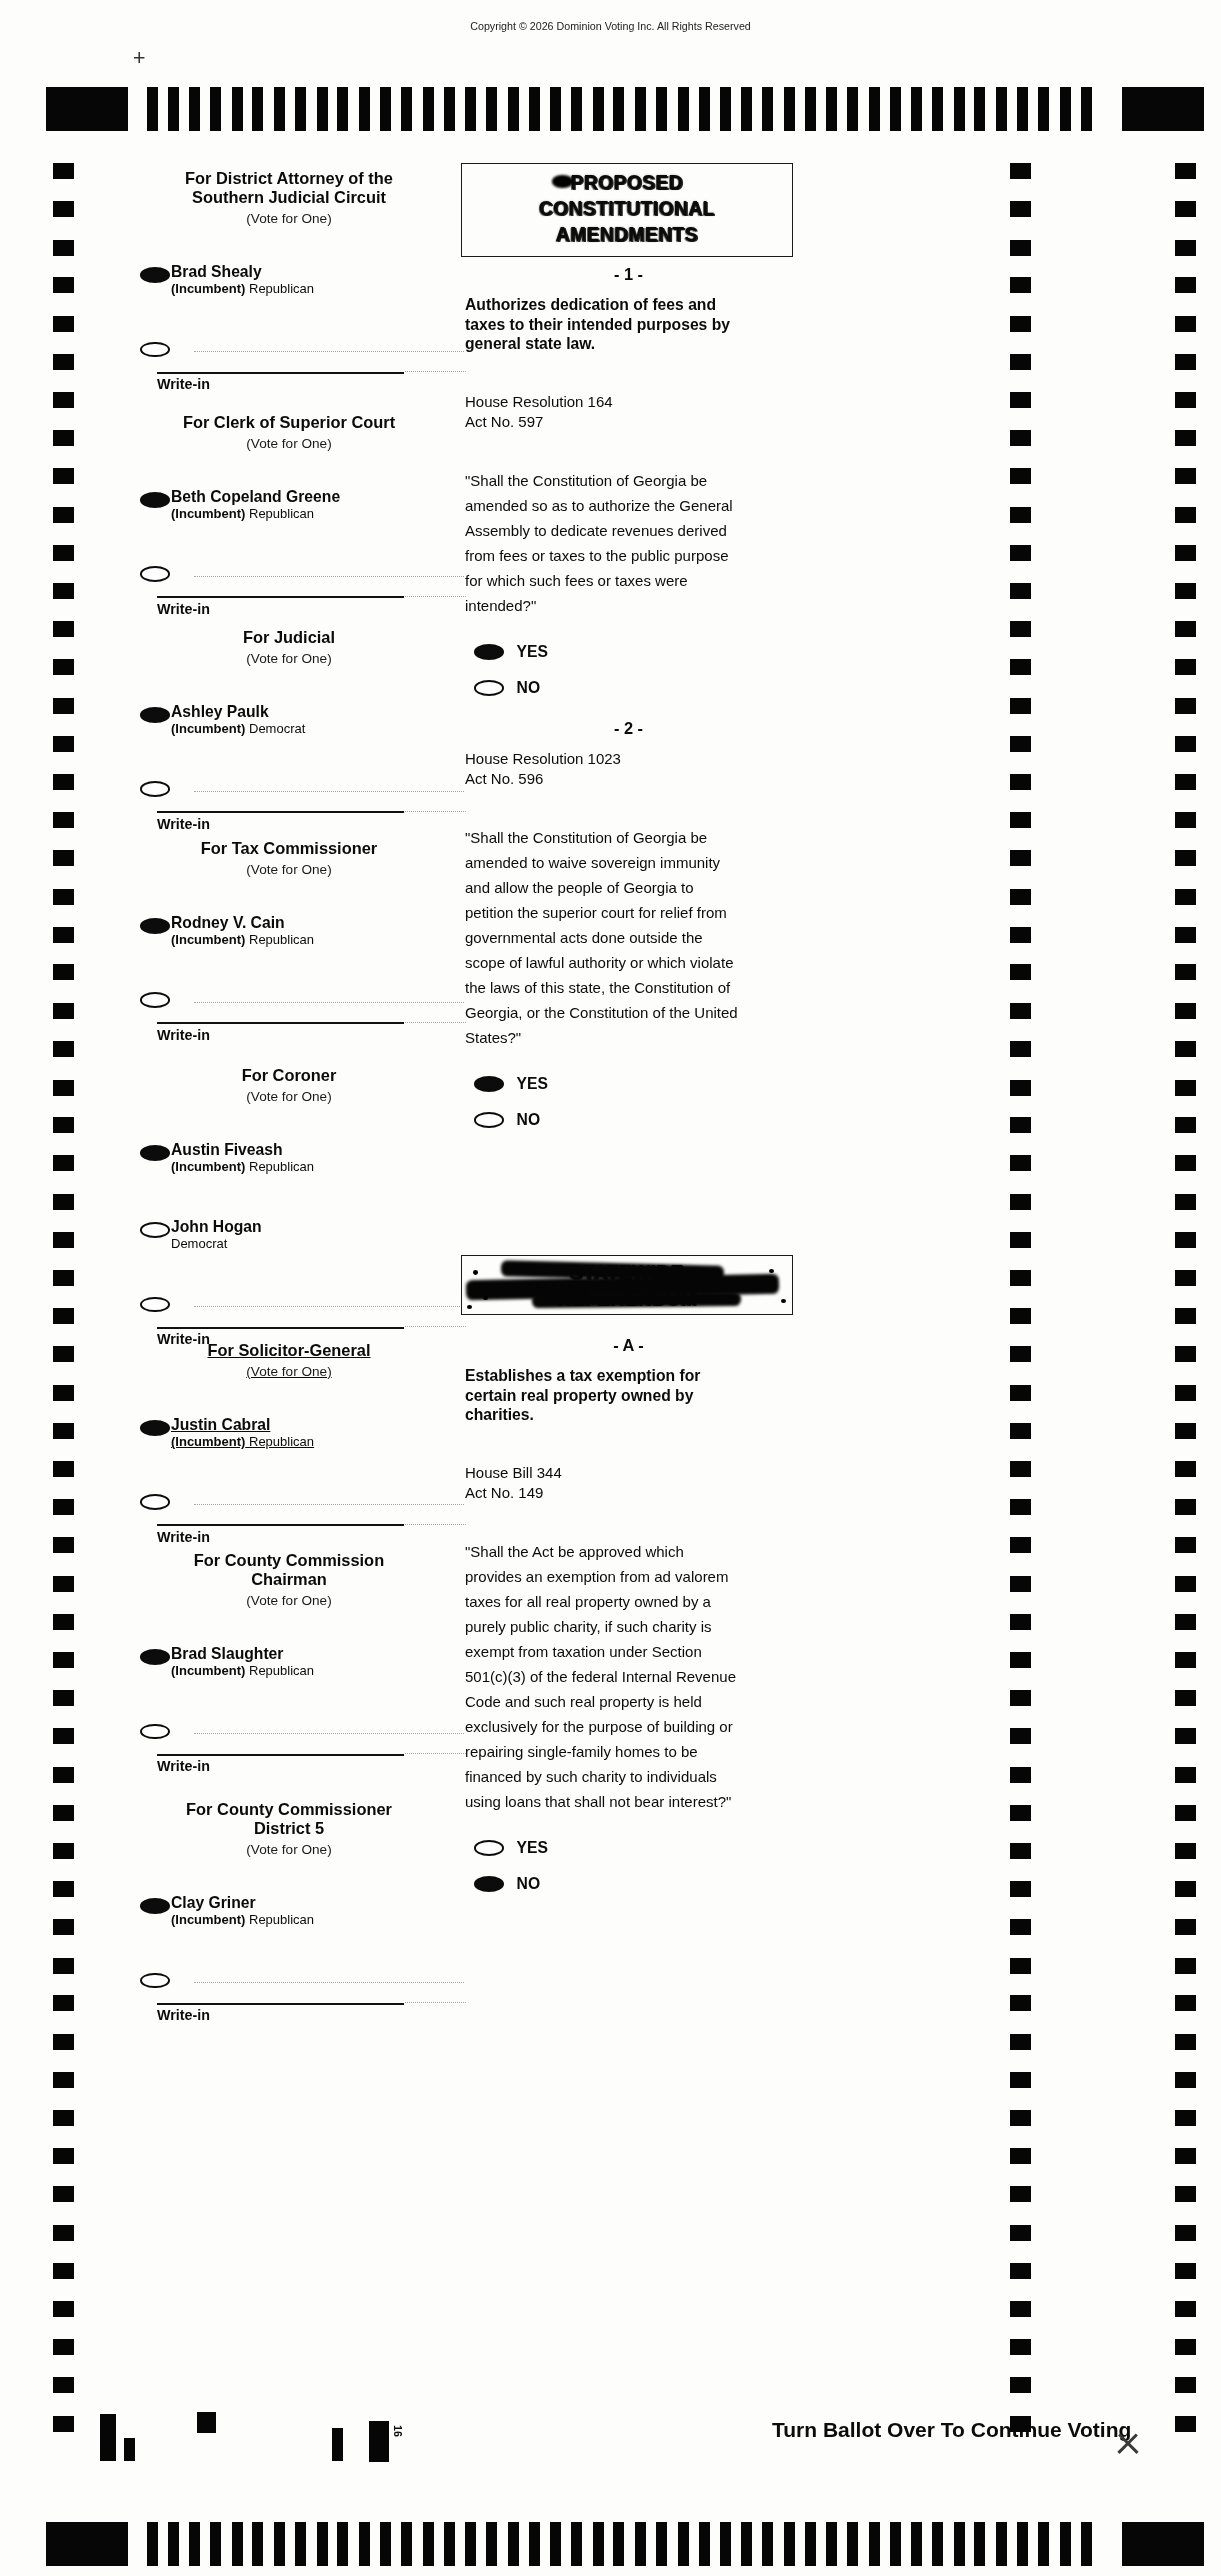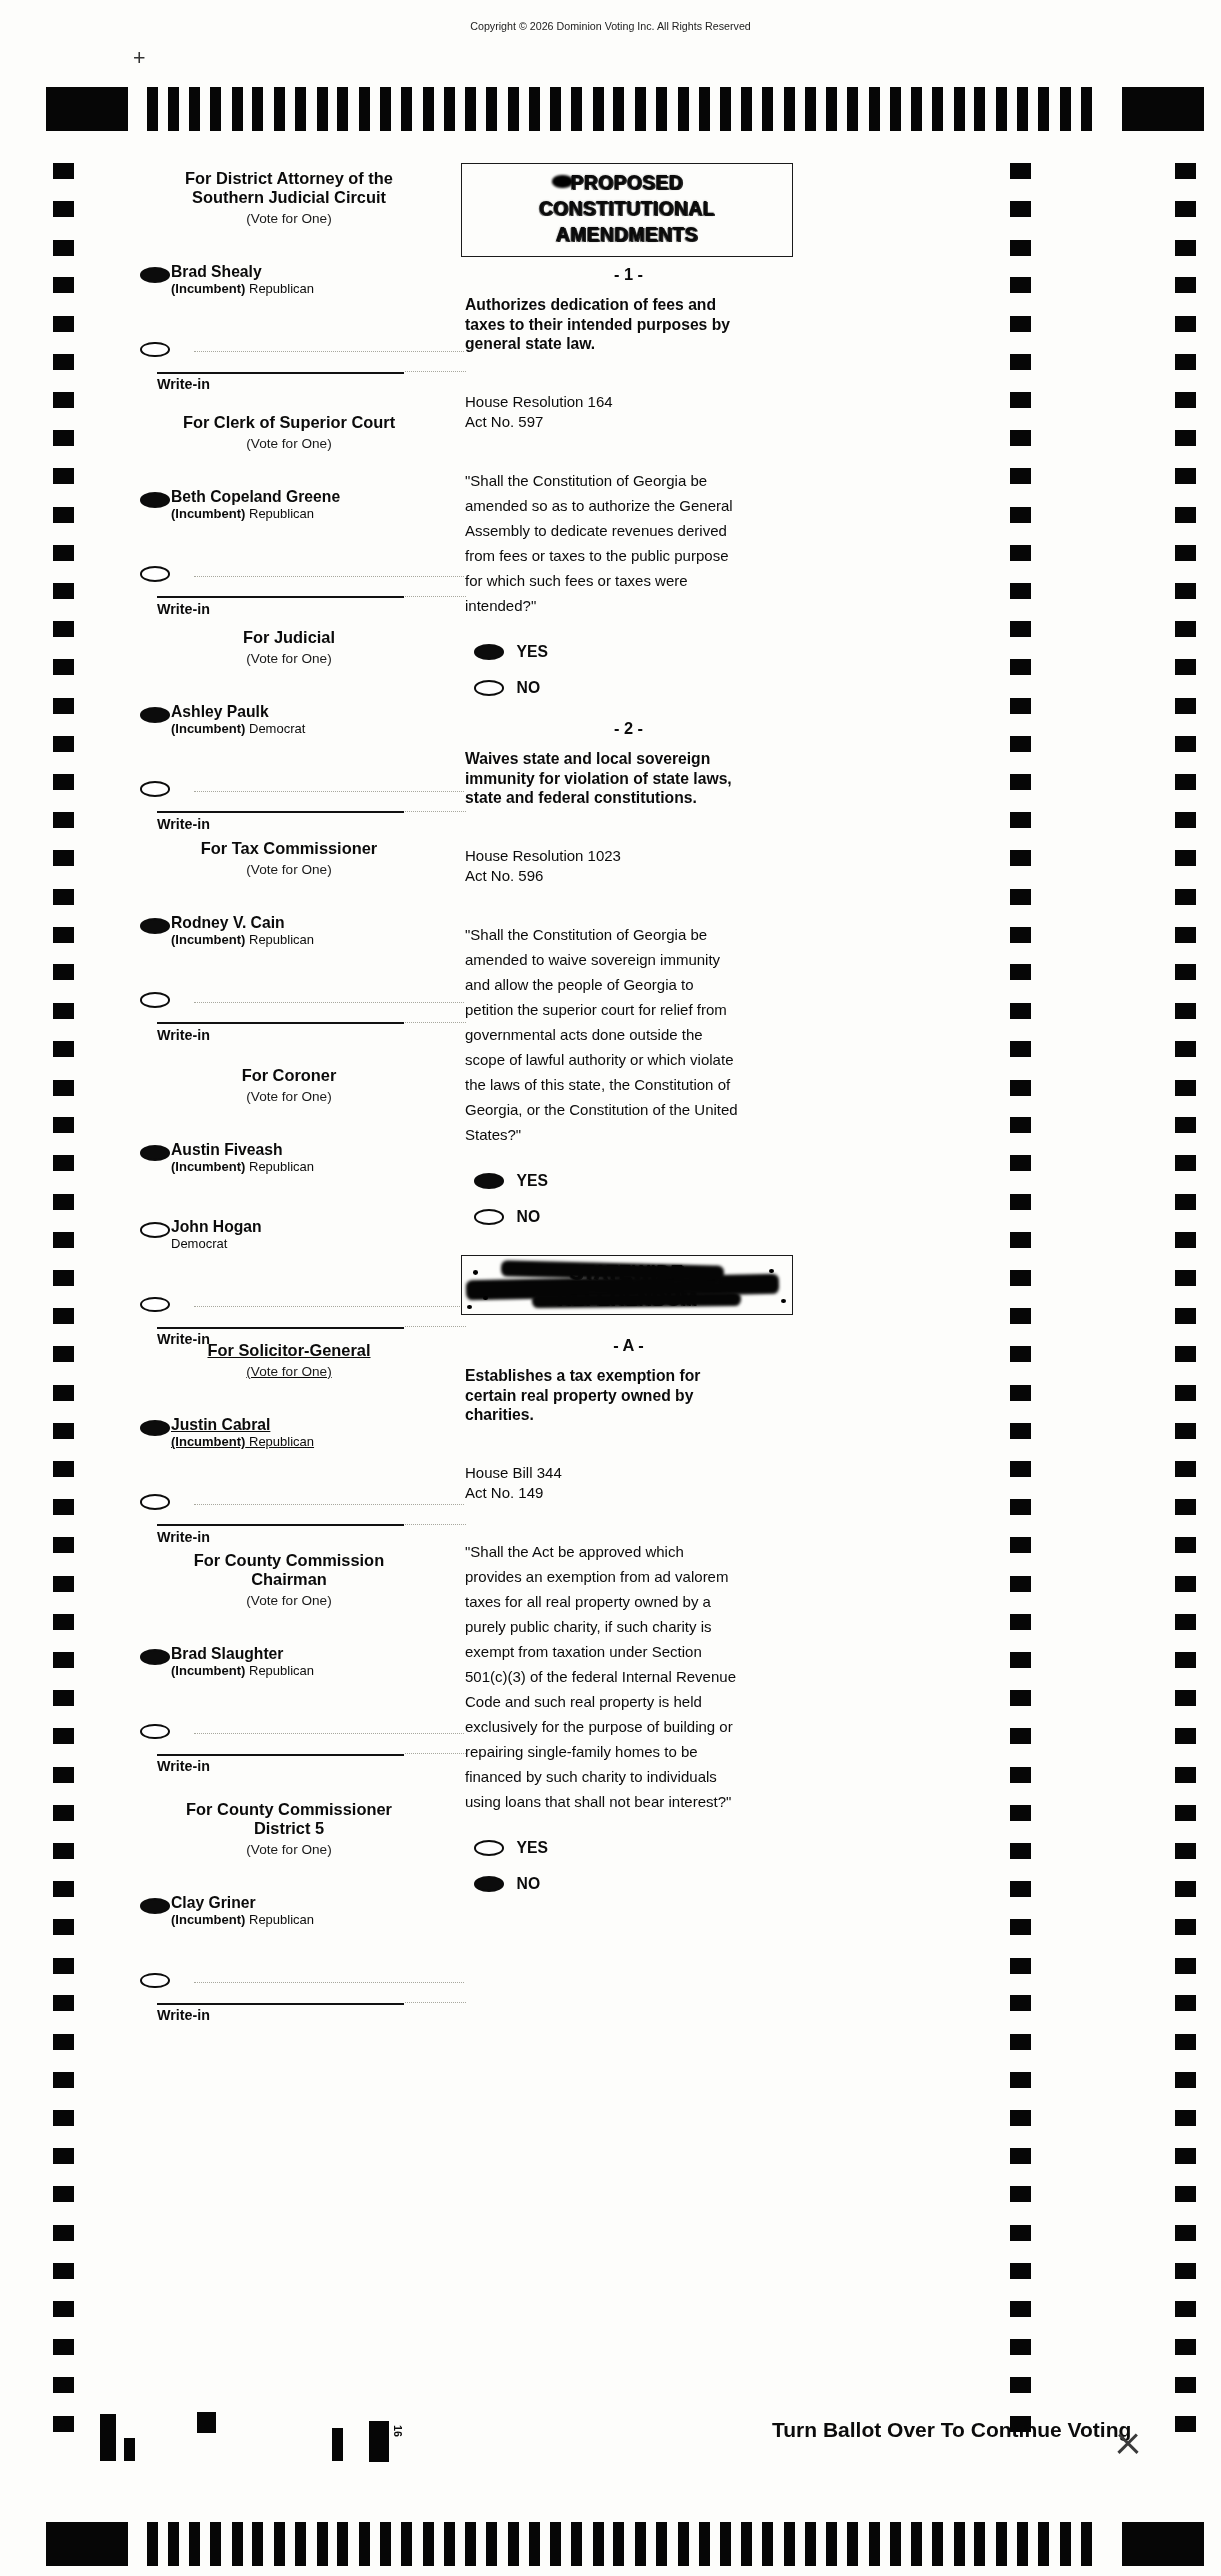--- a/index.html
+++ b/index.html
@@ -208,23 +208,20 @@
             <span class="oval filled"></span>
             <span class="opt-label">YES</span>
           </div>
           <div class="m-option">
             <span class="oval"></span>
             <span class="opt-label">NO</span>
           </div>
         </div>
         <div class="measure" style="top: 719px;">
           <div class="m-number">- 2 -</div>
-          <div class="m-summary">Waives state and local sovereign
-immunity for violation of state laws,
-state and federal constitutions.</div>
           <div class="m-ref">House Resolution 1023
 Act No. 596</div>
           <div class="m-question">"Shall the Constitution of Georgia be
 amended to waive sovereign immunity
 and allow the people of Georgia to
 petition the superior court for relief from
 governmental acts done outside the
 scope of lawful authority or which violate
 the laws of this state, the Constitution of
 Georgia, or the Constitution of the United

